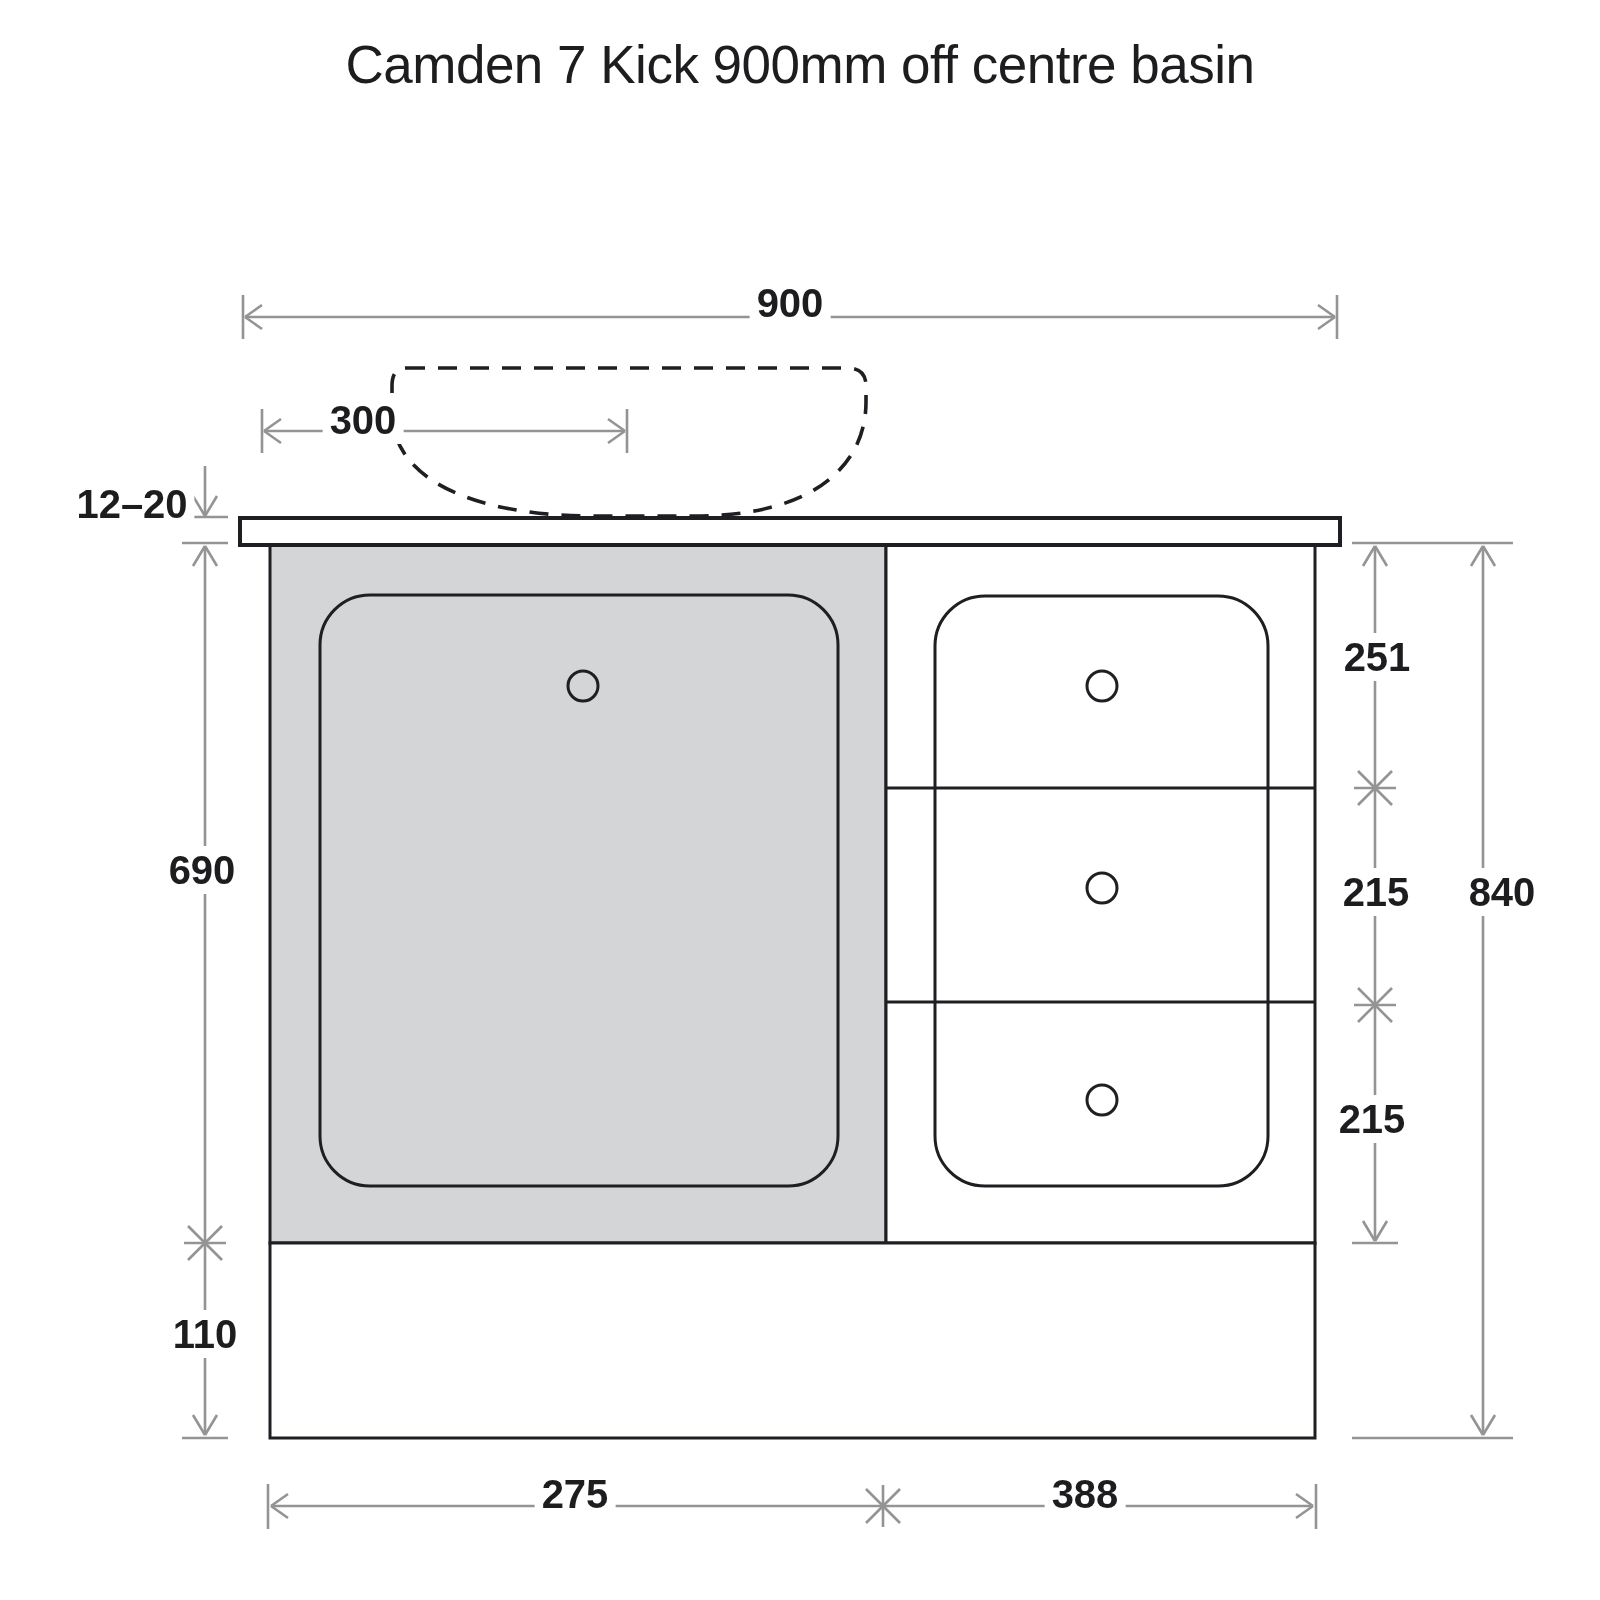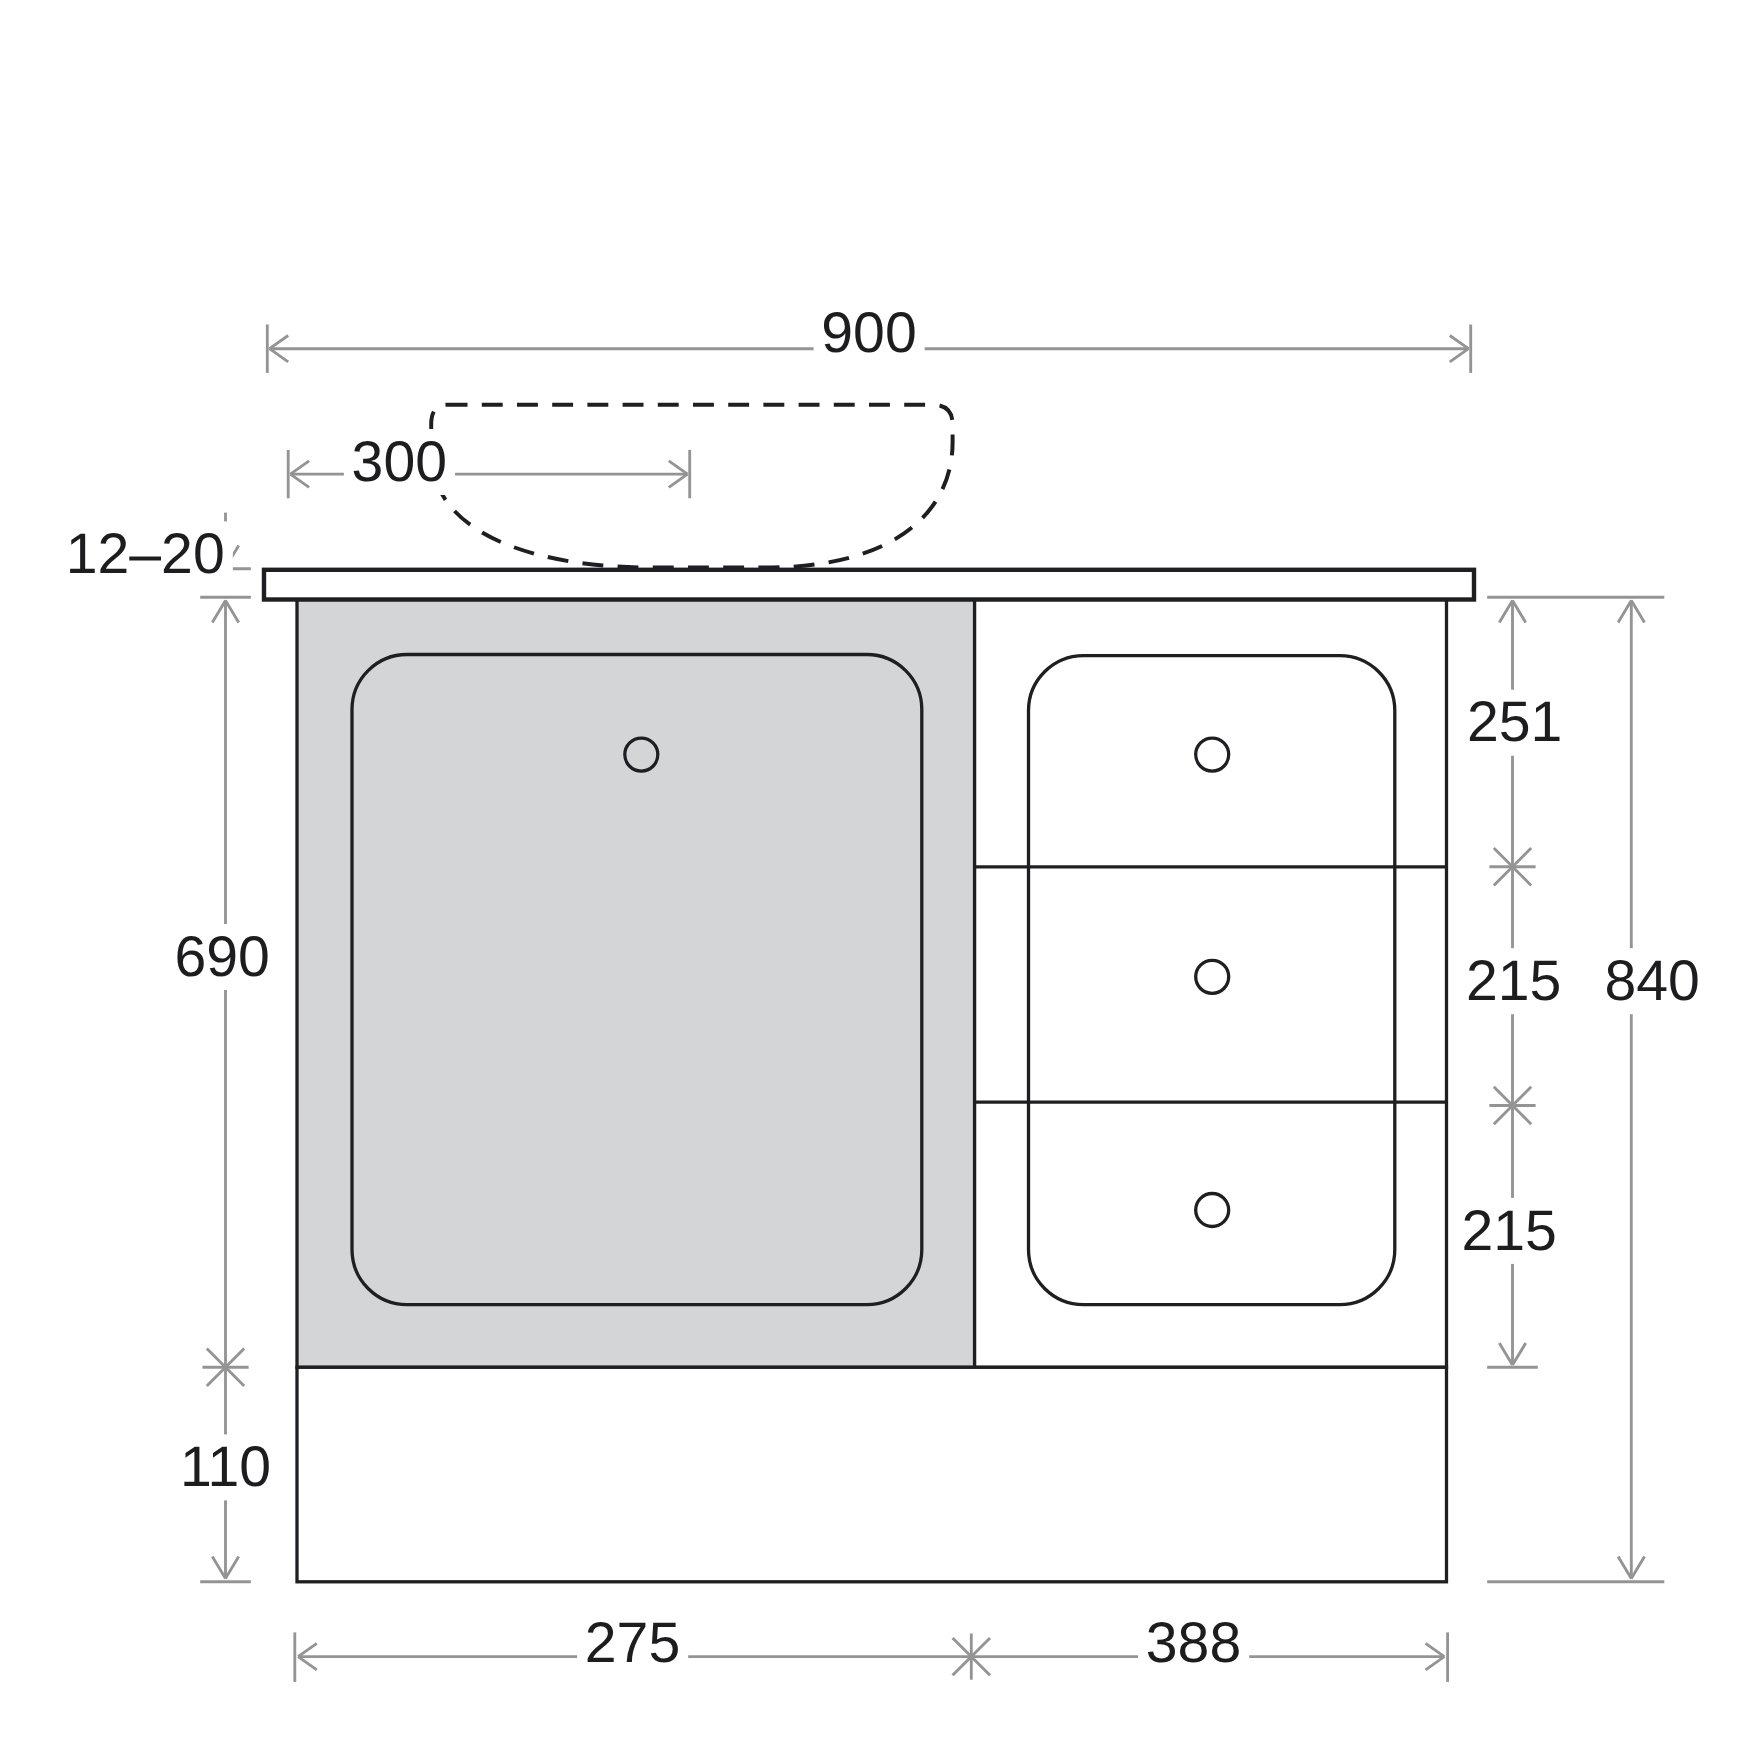--- a/index.html
+++ b/index.html
@@ -21,22 +21,22 @@
   .fill-white{fill:#ffffff;}
   .d{stroke:var(--c-dim);stroke-width:2.6;fill:none;stroke-linecap:butt;}
   .dash{stroke:var(--c-line);stroke-width:3.6;fill:none;stroke-dasharray:19 13;}
   .page-title{
     position:absolute;left:50%;top:34px;transform:translateX(-50%);
     font-size:53px;font-weight:500;color:var(--c-text);white-space:nowrap;
     letter-spacing:-0.5px;
   }
   .dim-label{
     position:absolute;transform:translate(-50%,-50%);
-    font-size:52px;color:var(--c-text);background:var(--c-bg);
-    padding:4px 7px;white-space:nowrap;line-height:1;
+    font-size:40px;color:var(--c-text);background:var(--c-bg);
+    padding:4px 7px;white-space:nowrap;line-height:1;font-weight:bold;
   }
 </style>
 </head>
 <body>
 
 <div id="stage">
 
   <svg width="1600" height="1600" viewBox="0 0 1600 1600">
 
     <g>
@@ -129,20 +129,21 @@
       </g>
 
       <g>
         <line class="d" x1="1483" y1="546" x2="1483" y2="1435"></line>
         <path class="d" d="M1483 546 L1471 566 M1483 546 L1495 566"></path>
         <path class="d" d="M1483 1435 L1471 1415 M1483 1435 L1495 1415"></path>
       </g>
     </g>
   </svg>
 
+  <div class="page-title">Camden 7 Kick 900mm off centre basin</div>
 
   <div class="dim-label" style="left:790px;top:303px;">900</div>
   <div class="dim-label" style="left:363px;top:420px;">300</div>
   <div class="dim-label" style="left:120px;top:504px;margin-left:12px;">12–20</div>
   <div class="dim-label" style="left:202px;top:870px;">690</div>
   <div class="dim-label" style="left:205px;top:1334px;">110</div>
   <div class="dim-label" style="left:575px;top:1494px;">275</div>
   <div class="dim-label" style="left:1085px;top:1494px;">388</div>
   <div class="dim-label" style="left:1377px;top:657px;">251</div>
   <div class="dim-label" style="left:1376px;top:892px;">215</div>

